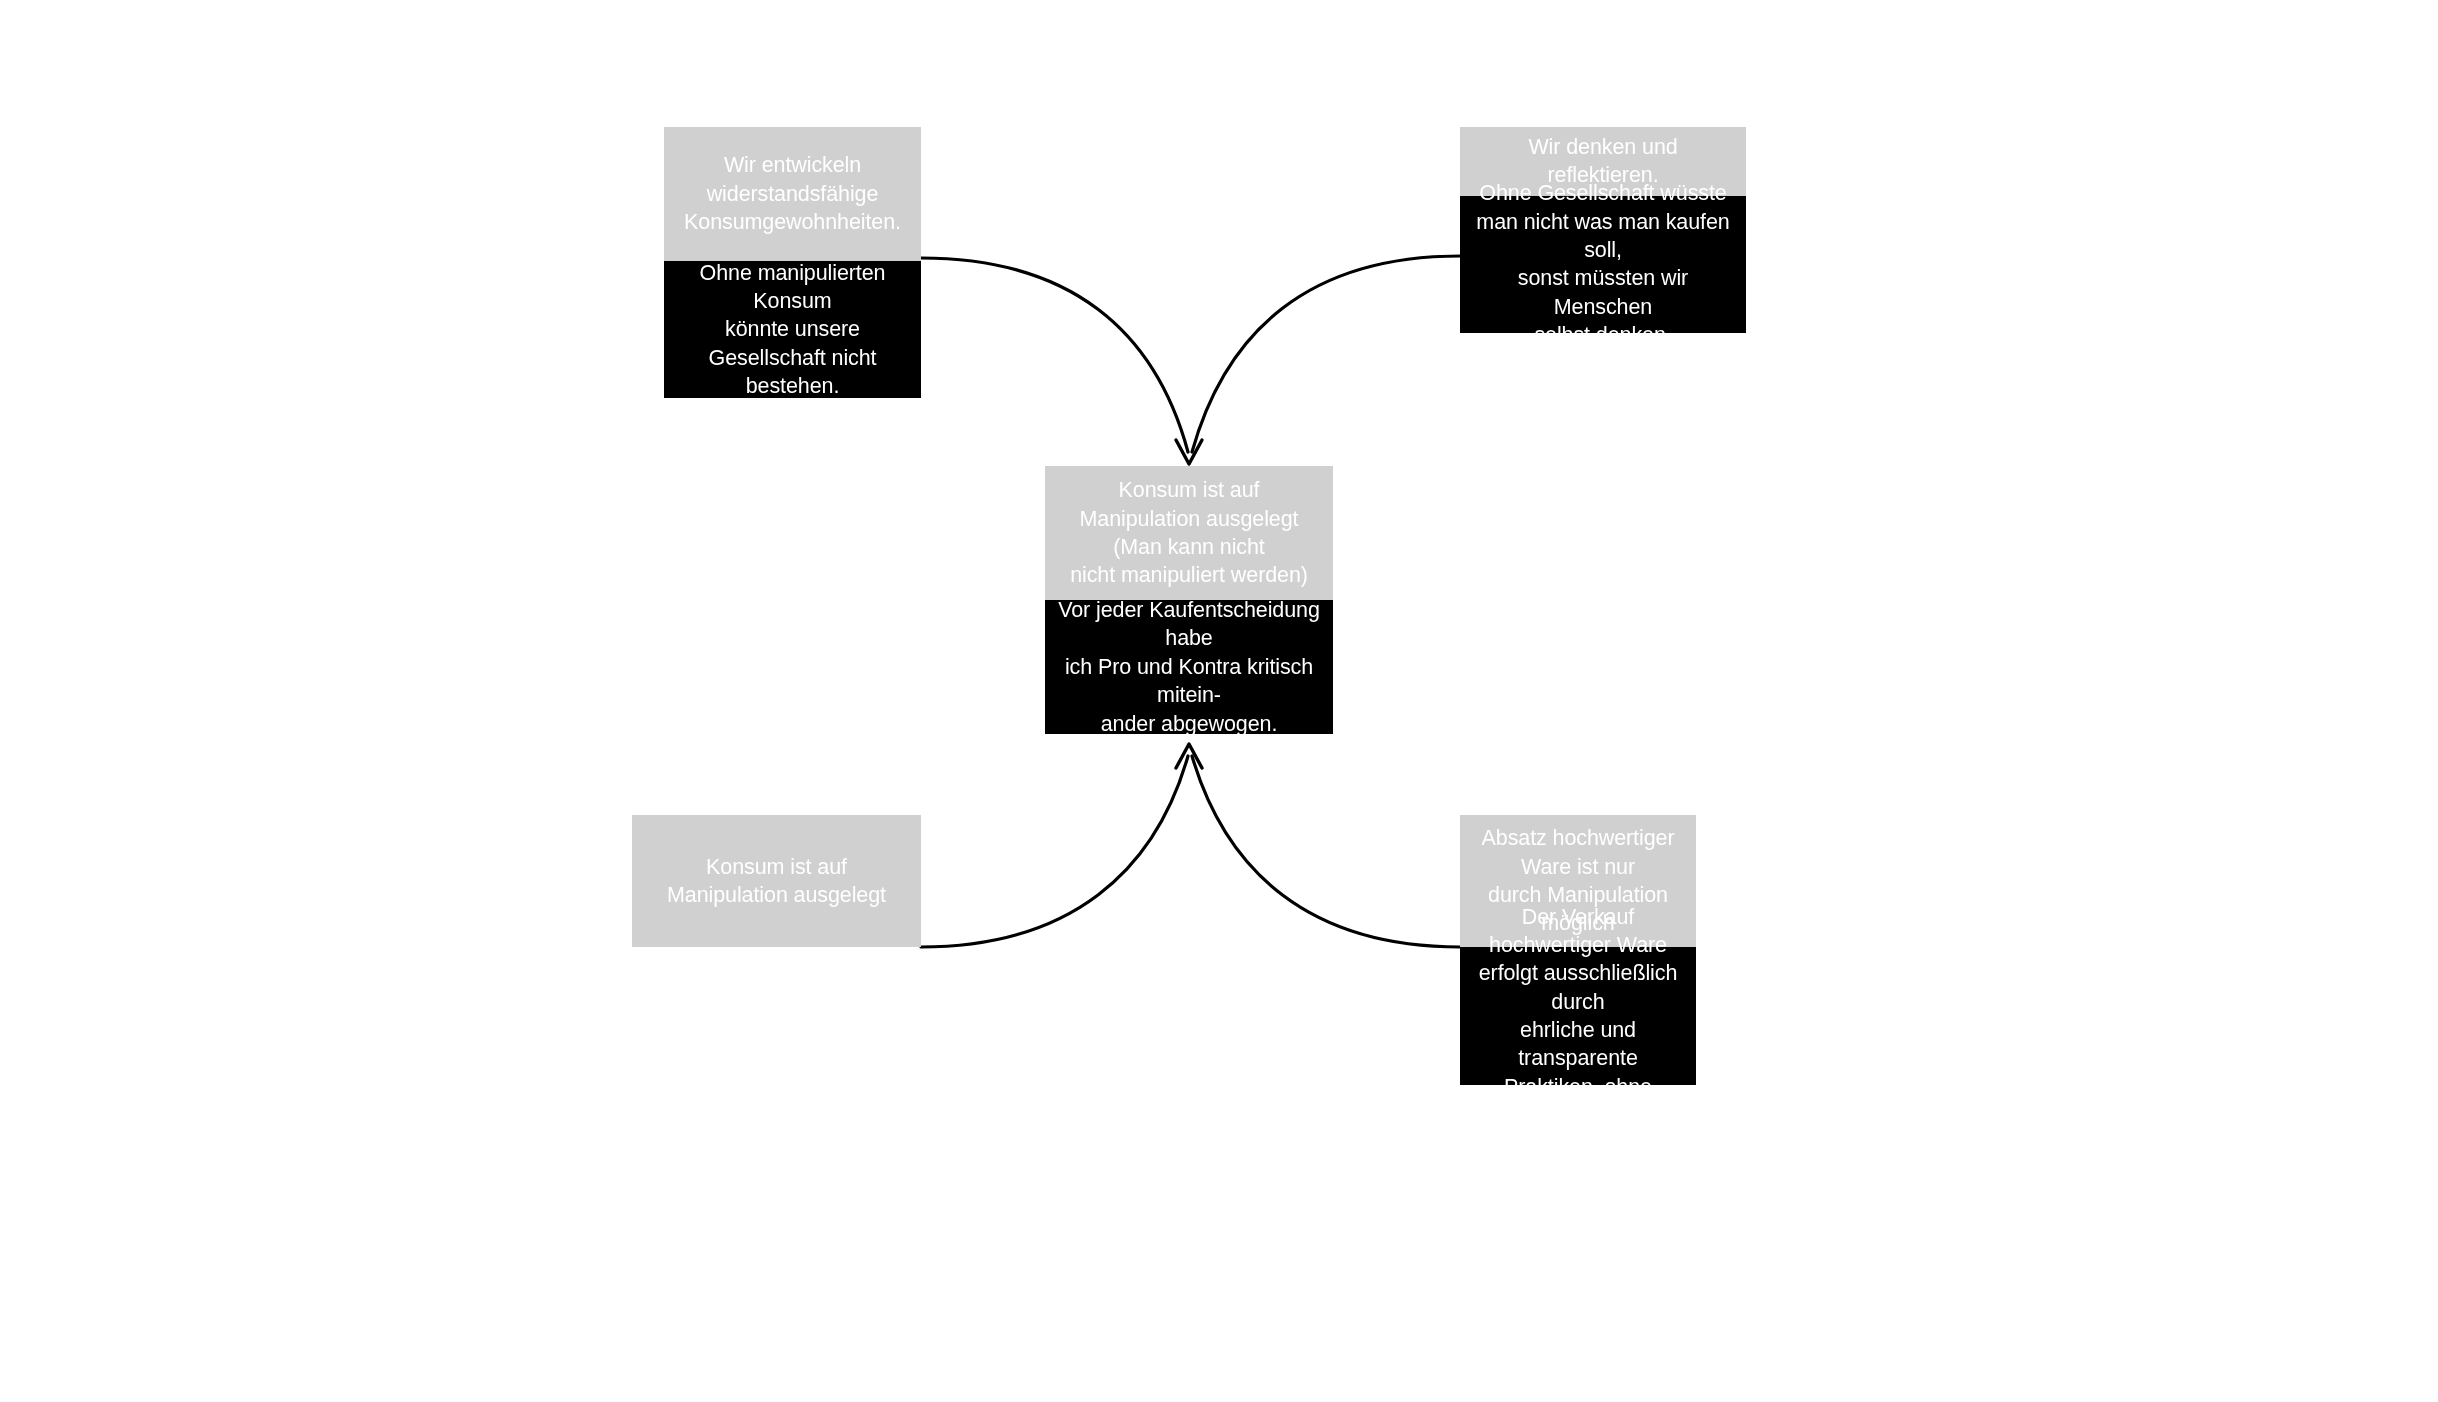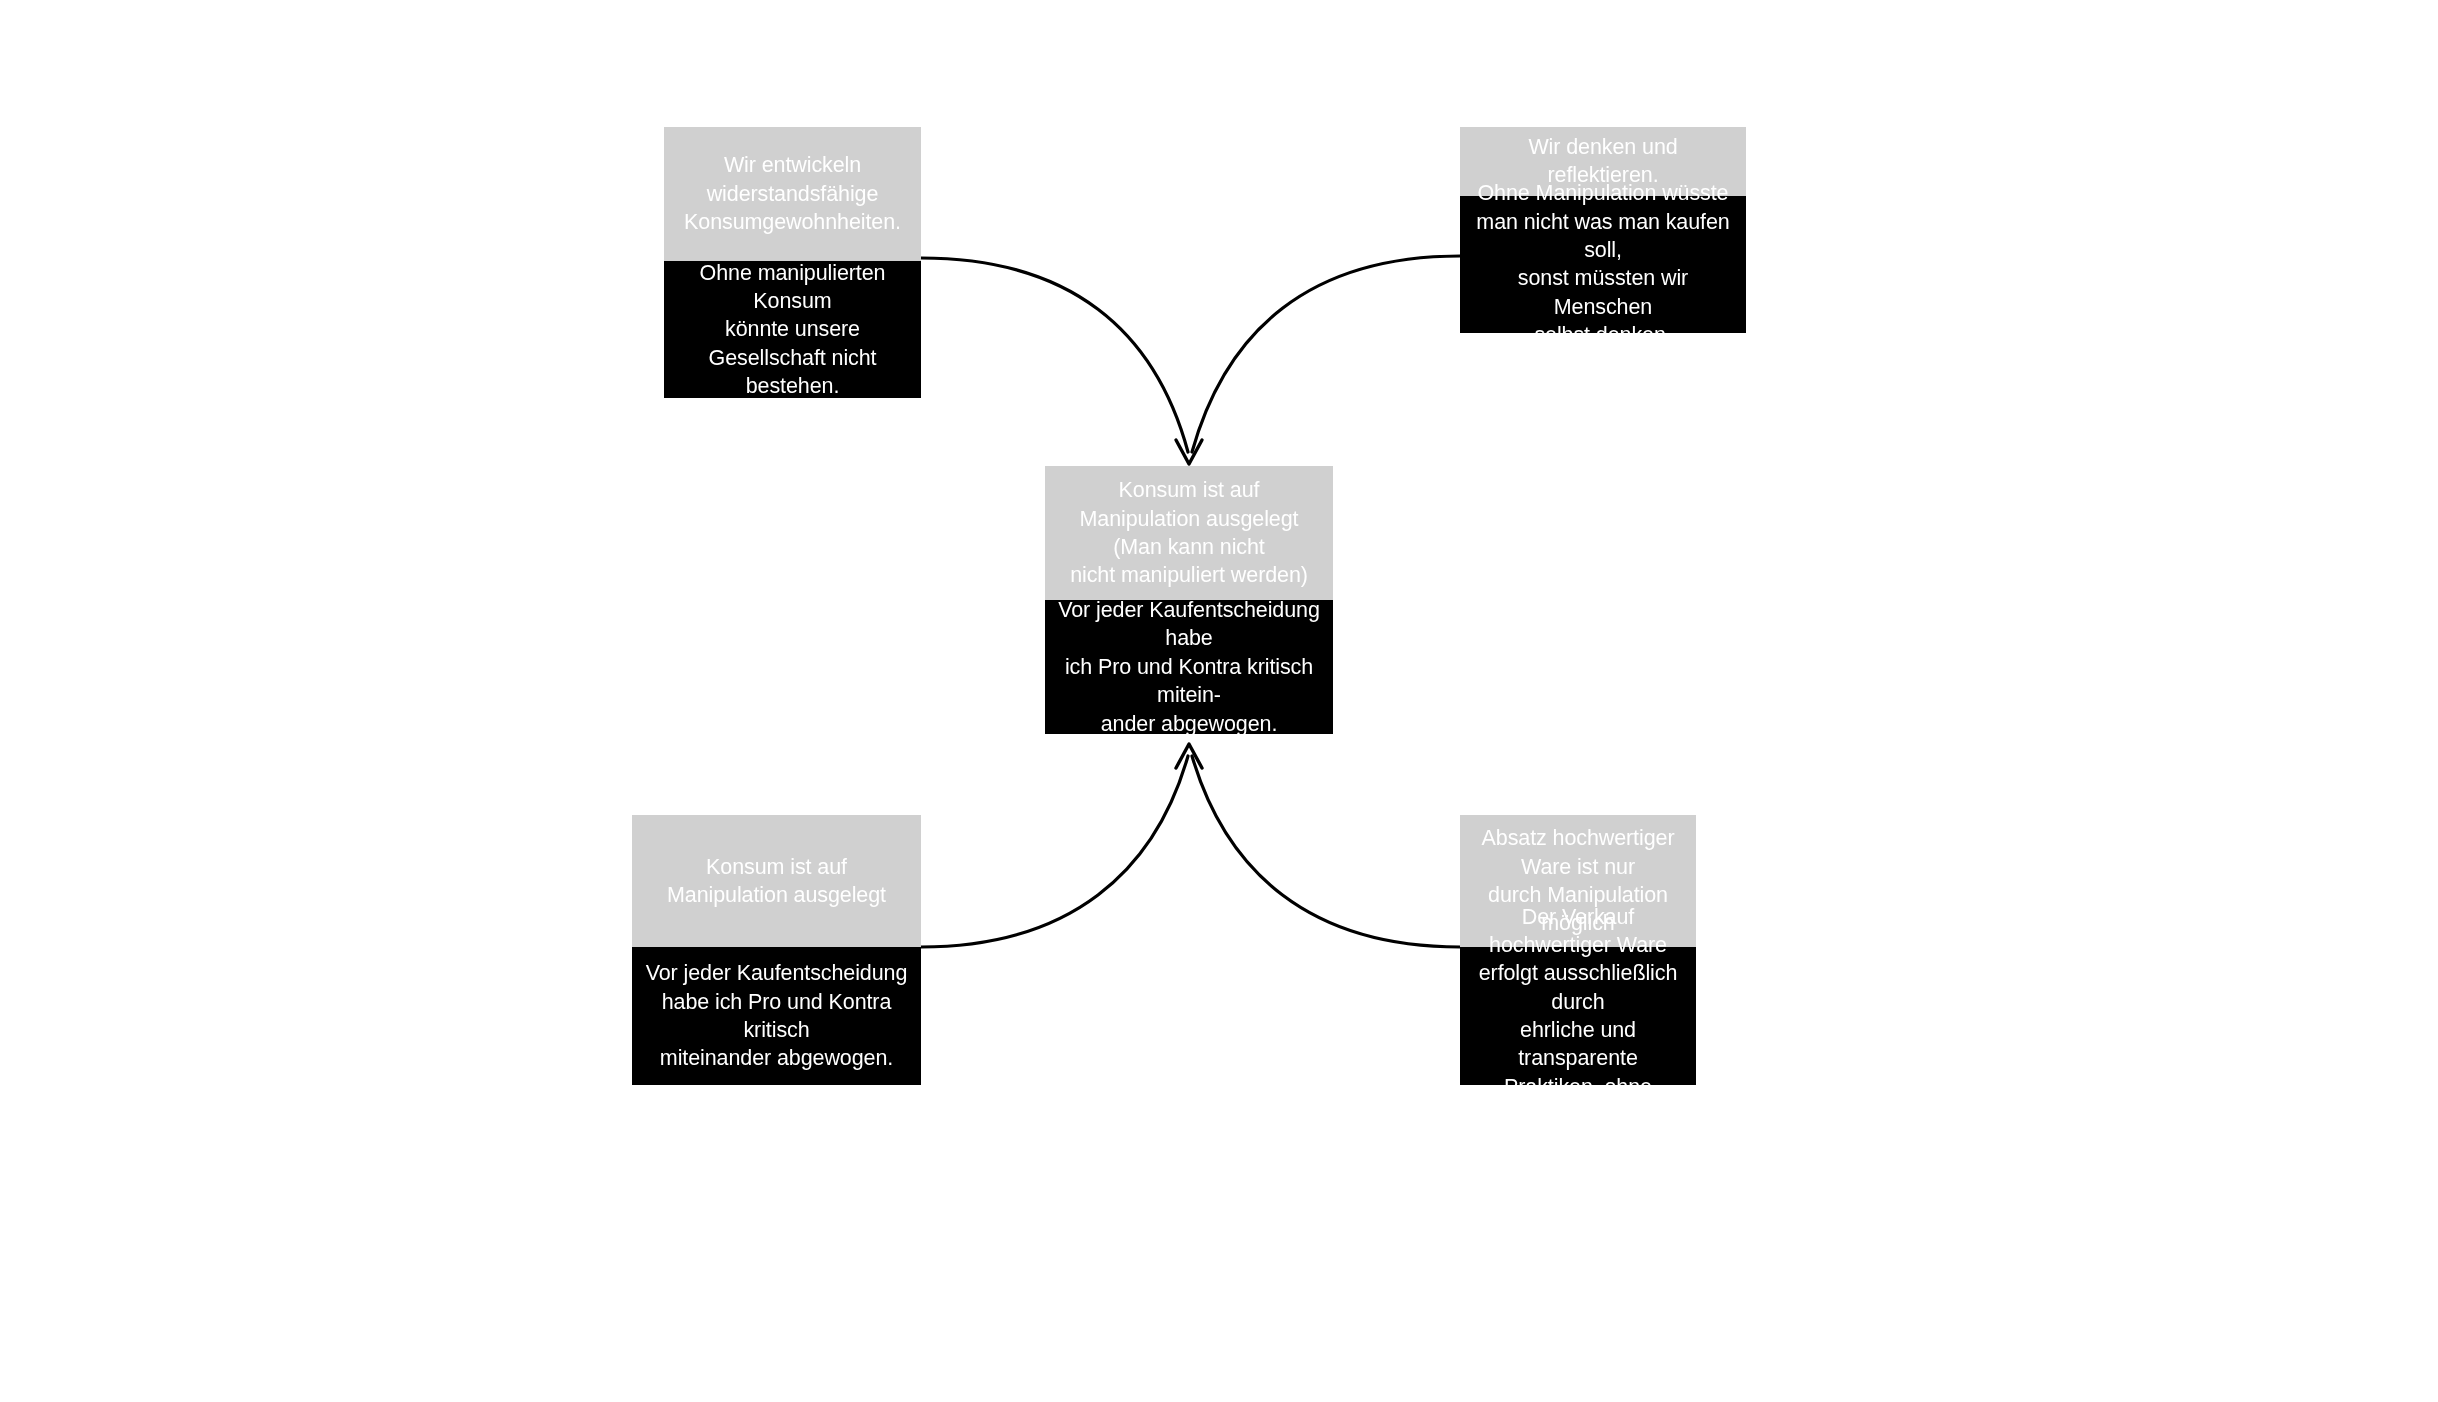--- a/index.html
+++ b/index.html
@@ -125,21 +125,21 @@
 könnte unsere Gesellschaft nicht
 bestehen.</p>
     </div>
   </div>
 
   <div class="card" id="card-top-right">
     <div class="half top">
       <p>Wir denken und reflektieren.</p>
     </div>
     <div class="half bottom">
-      <p>Ohne Manipulation wüsste
+      <p>Ohne Gesellschaft wüsste
 man nicht was man kaufen soll,
 sonst müssten wir Menschen
 selbst denken.</p>
     </div>
   </div>
 
   <div class="card" id="card-center">
     <div class="half top">
       <p>Konsum ist auf
 Manipulation ausgelegt
@@ -151,25 +151,20 @@
 ich Pro und Kontra kritisch mitein-
 ander abgewogen.</p>
     </div>
   </div>
 
   <div class="card" id="card-bottom-left">
     <div class="half top">
       <p>Konsum ist auf
 Manipulation ausgelegt</p>
     </div>
-    <div class="half bottom">
-      <p>Vor jeder Kaufentscheidung
-habe ich Pro und Kontra kritisch
-miteinander abgewogen.</p>
-    </div>
   </div>
 
   <div class="card" id="card-bottom-right">
     <div class="half top">
       <p>Absatz hochwertiger Ware ist nur
 durch Manipulation möglich</p>
     </div>
     <div class="half bottom">
       <p>Der Verkauf hochwertiger Ware
 erfolgt ausschließlich durch

